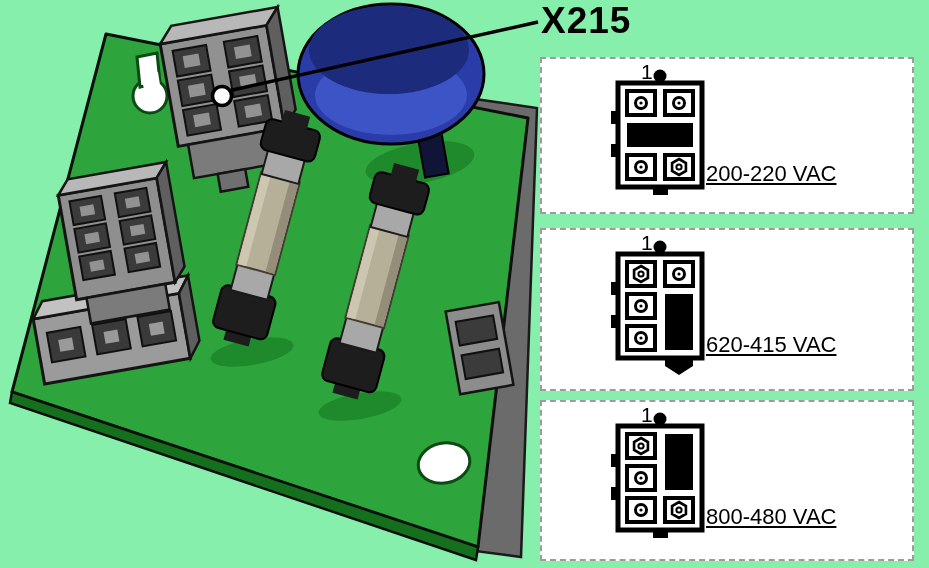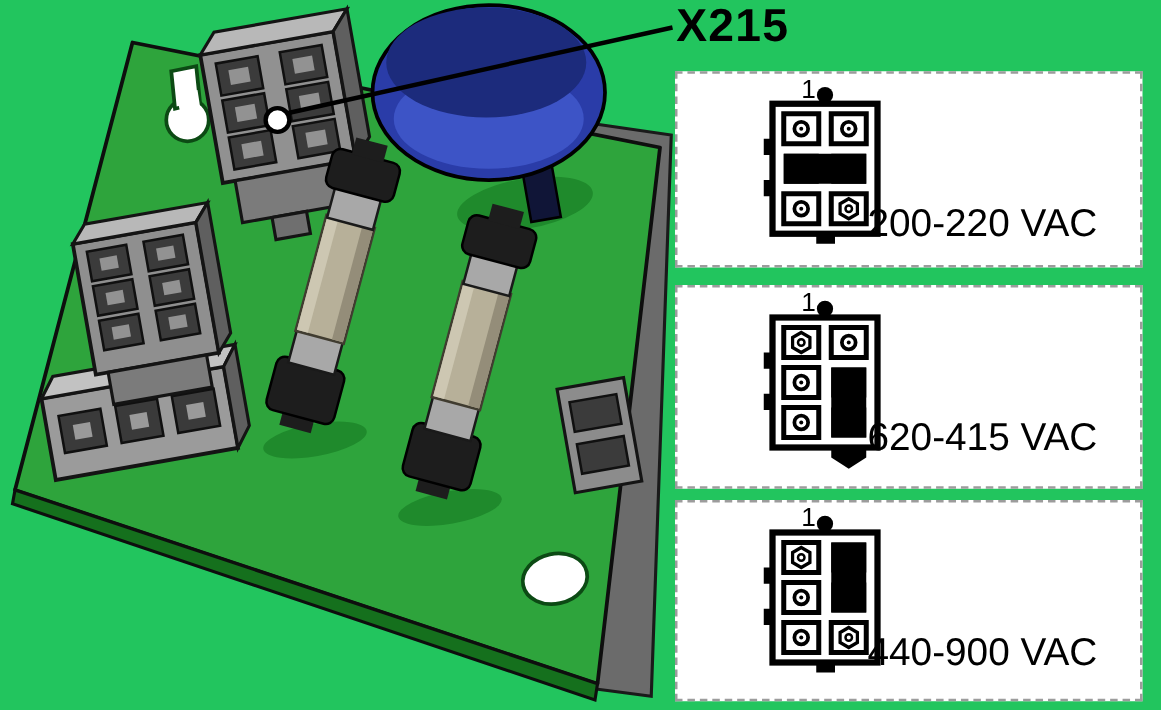--- a/index.html
+++ b/index.html
@@ -1,27 +1,27 @@
 <!DOCTYPE html>
 <html><head>
 <meta charset="utf-8">
 <style>
   * { margin:0; padding:0; box-sizing:border-box; }
   html,body { background:#fff; }
   body { font-family:"Liberation Sans","DejaVu Sans",sans-serif; color:#000; }
-  .stage { position:relative; width:929px; height:568px; background:#22c55e; overflow:hidden; }
+  .stage { position:relative; width:929px; height:568px; background:#86efac; overflow:hidden; }
   .board-illustration { position:absolute; left:0; top:0; width:540px; height:568px; }
   .callout-label { position:absolute; left:541px; top:0px; font-size:37px; font-weight:700; letter-spacing:1px; }
   .voltage-box { position:absolute; left:540px; width:374px; border:2px dashed #9c9c9c; background:#fff; }
   .vb1 { top:57px;  height:157px; }
   .vb2 { top:228px; height:163px; }
   .vb3 { top:400px; height:161px; }
   .vicon { position:absolute; left:68px; top:8px; width:100px; height:140px; }
   .pin1  { position:absolute; left:99px; top:1px; font-size:21px; }
-  .vlabel { position:absolute; left:152px; top:102px; font-size:31px; }
+  .vlabel { position:absolute; left:164px; top:102px; font-size:22px;text-decoration:underline; }
 </style>
 </head>
 <body>
 
 <div class="stage">
 
   <svg class="board-illustration" viewBox="0 0 540 568">
 
     <path d="M468 98 L537 108 L521 557 L437 546 Z" fill="#6B6B6B" stroke="#1a1a1a" stroke-width="2.5"></path>
 
@@ -206,16 +206,16 @@
         <circle cx="31" cy="68" r="1.6" fill="#000"></circle>
         <rect x="55" y="56" width="28" height="24" fill="#000"></rect>
         <rect x="17" y="88" width="28" height="24" fill="#fff" stroke="#000" stroke-width="4"></rect>
         <circle cx="31" cy="100" r="5.5" fill="none" stroke="#000" stroke-width="3"></circle>
         <circle cx="31" cy="100" r="1.6" fill="#000"></circle>
         <rect x="55" y="88" width="28" height="24" fill="#fff" stroke="#000" stroke-width="4"></rect>
         <path d="M 69 92 L 75.928 96 L 75.928 104 L 69 108 L 62.072 104 L 62.072 96 Z" fill="none" stroke="#000" stroke-width="2.6"></path>
         <circle cx="69" cy="100" r="2.6" fill="none" stroke="#000" stroke-width="2"></circle>
       </svg>
     <span class="pin1">1</span>
-    <span class="vlabel">440-900 VAC</span>
+    <span class="vlabel">800-480 VAC</span>
   </div>
 
 </div>
 
 </body></html>

